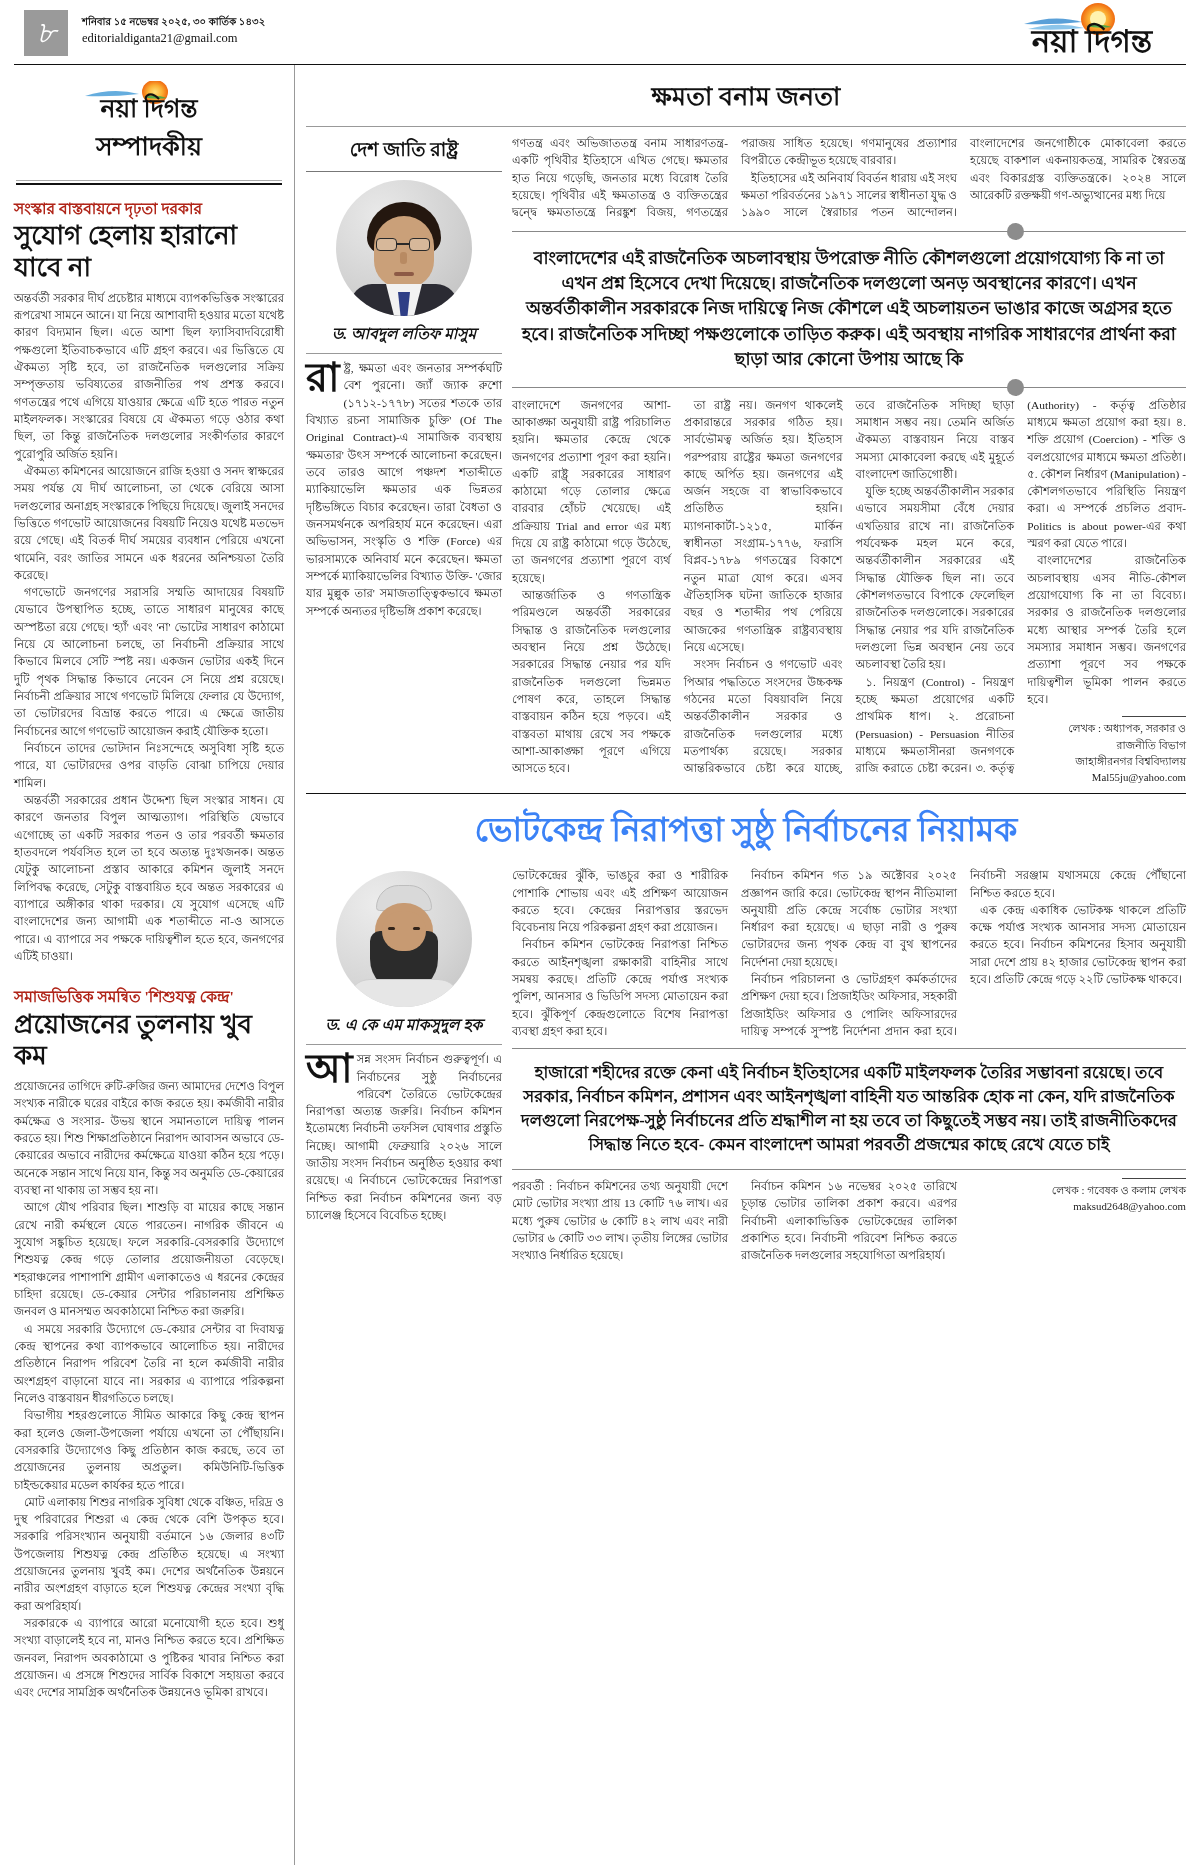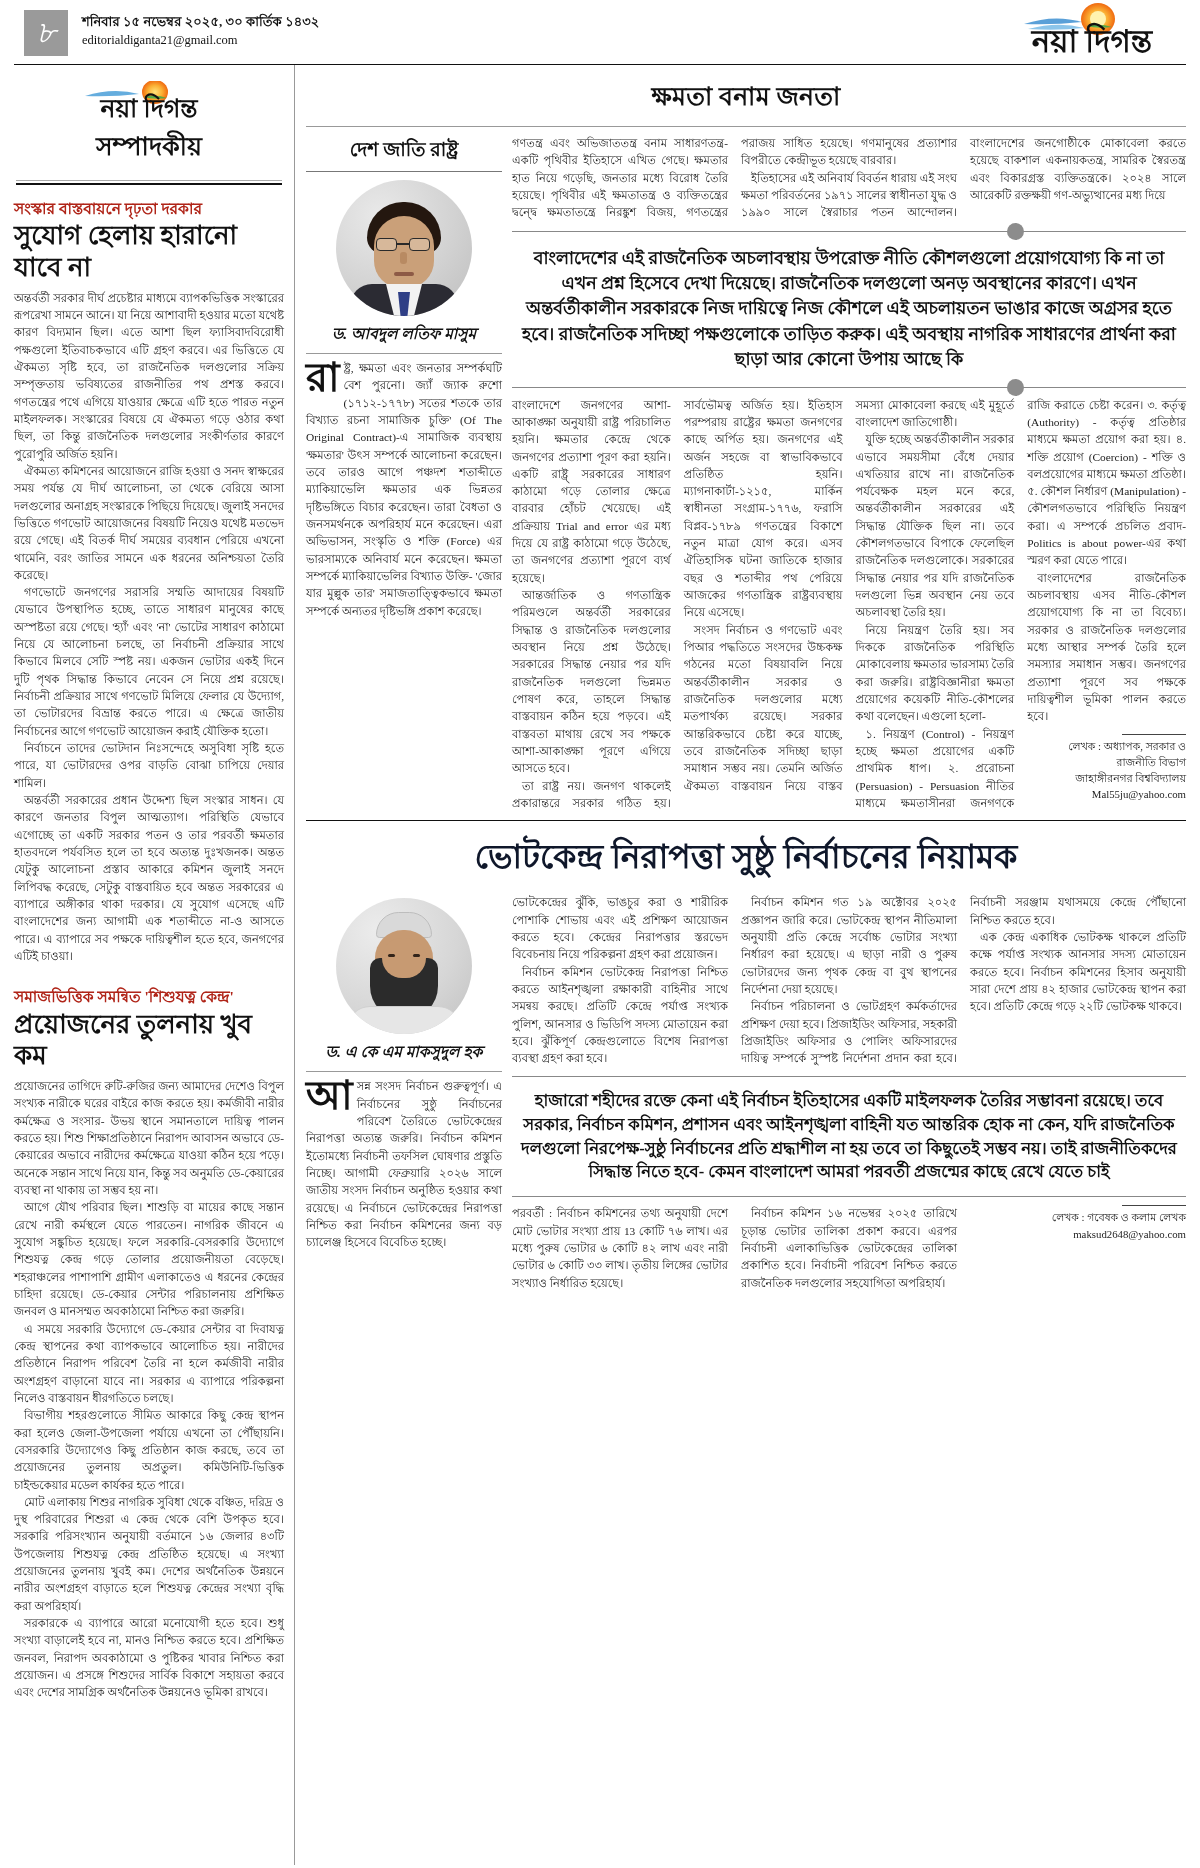--- a/index.html
+++ b/index.html
@@ -18,21 +18,21 @@
     display: flex; align-items: center;
   }
   .mh-logo-box {
     width: 44px; height: 46px; background: #9a9a9a;
     display: flex; align-items: center; justify-content: center;
     color: #fff; font-size: 30px; line-height: 1;
     font-family: "Liberation Serif", serif; font-style: italic;
     margin-left: 10px; margin-top: 4px;
   }
   .mh-meta { margin-left: 14px; line-height: 1.45; }
-  .mh-date { font-size: 13px; font-weight: 700; color: #111; letter-spacing: .1px; }
+  .mh-date { font-size: 10px; font-weight: 700; color: #111; letter-spacing: .1px; }
   .mh-mail { font-size: 12.5px; color: #111; }
   .mh-brand {
     position: absolute; right: 4px; top: 2px;
     width: 180px; height: 56px;
   }
   .brand-svg { display: block; }
   .mh-rule { border-top: 1.6px solid #111; margin: 2px 0 0 0; }
 
   
   .grid { display: flex; height: 1800px; }
@@ -151,21 +151,21 @@
   .pq-dot.top { top: -9px; }
   .pq-dot.bot { bottom: -9px; }
 
   .signature {
     margin-top: 8px; text-align: right; font-size: 10.8px; line-height: 1.5; color: #1d1d1d;
   }
   .sig-rule { border-top: 1px solid #444; width: 64px; margin-left: auto; margin-bottom: 3px; }
 
   
   .art2-head {
-    text-align: center; font-size: 33px; font-weight: 700; color: #0f172a;
+    text-align: center; font-size: 33px; font-weight: 700; color: #3b82f6;
     padding: 10px 0 7px 0;
   }
   .art2-rule-top { border-top: 1.8px solid #111; margin-top: 8px; }
   .art2 { display: flex; gap: 10px; }
   .art2-left { width: 196px; flex: 0 0 196px; }
   .portrait2 {
     width: 136px; height: 136px; border-radius: 50%;
     background: radial-gradient(circle at 30% 24%, #ececec 0%, #d6d6d6 58%, #c0c0c0 100%);
     position: relative; overflow: hidden;
   }
@@ -321,21 +321,20 @@
             <span>বাংলাদেশের এই রাজনৈতিক অচলাবস্থায় উপরোক্ত নীতি কৌশলগুলো প্রয়োগযোগ্য কি না তা এখন প্রশ্ন হিসেবে দেখা দিয়েছে। রাজনৈতিক দলগুলো অনড় অবস্থানের কারণে। এখন অন্তর্বর্তীকালীন সরকারকে নিজ দায়িত্বে নিজ কৌশলে এই অচলায়তন ভাঙার কাজে অগ্রসর হতে হবে। রাজনৈতিক সদিচ্ছা পক্ষগুলোকে তাড়িত করুক। এই অবস্থায় নাগরিক সাধারণের প্রার্থনা করা ছাড়া আর কোনো উপায় আছে কি</span>
             <span class="pq-dot bot"></span>
           </div>
 
           <div class="cols4 flow">
             <p class="first">বাংলাদেশে জনগণের আশা-আকাঙ্ক্ষা অনুযায়ী রাষ্ট্র পরিচালিত হয়নি। ক্ষমতার কেন্দ্রে থেকে জনগণের প্রত্যাশা পূরণ করা হয়নি। একটি রাষ্ট্র্ সরকারের সাধারণ কাঠামো গড়ে তোলার ক্ষেত্রে বারবার হোঁচট খেয়েছে। এই প্রক্রিয়ায় Trial and error এর মধ্য দিয়ে যে রাষ্ট্র কাঠামো গড়ে উঠেছে, তা জনগণের প্রত্যাশা পূরণে ব্যর্থ হয়েছে।</p>
             <p>আন্তর্জাতিক ও গণতান্ত্রিক পরিমণ্ডলে অন্তর্বর্তী সরকারের সিদ্ধান্ত ও রাজনৈতিক দলগুলোর অবস্থান নিয়ে প্রশ্ন উঠেছে। সরকারের সিদ্ধান্ত নেয়ার পর যদি রাজনৈতিক দলগুলো ভিন্নমত পোষণ করে, তাহলে সিদ্ধান্ত বাস্তবায়ন কঠিন হয়ে পড়বে। এই বাস্তবতা মাথায় রেখে সব পক্ষকে আশা-আকাঙ্ক্ষা পূরণে এগিয়ে আসতে হবে।</p>
             <p>তা রাষ্ট্র নয়। জনগণ থাকলেই প্রকারান্তরে সরকার গঠিত হয়। সার্বভৌমত্ব অর্জিত হয়। ইতিহাস পরম্পরায় রাষ্ট্রের ক্ষমতা জনগণের কাছে অর্পিত হয়। জনগণের এই অর্জন সহজে বা স্বাভাবিকভাবে প্রতিষ্ঠিত হয়নি। ম্যাগনাকার্টা-১২১৫, মার্কিন স্বাধীনতা সংগ্রাম-১৭৭৬, ফরাসি বিপ্লব-১৭৮৯ গণতন্ত্রের বিকাশে নতুন মাত্রা যোগ করে। এসব ঐতিহাসিক ঘটনা জাতিকে হাজার বছর ও শতাব্দীর পথ পেরিয়ে আজকের গণতান্ত্রিক রাষ্ট্রব্যবস্থায় নিয়ে এসেছে।</p>
             <p>সংসদ নির্বাচন ও গণভোট এবং পিআর পদ্ধতিতে সংসদের উচ্চকক্ষ গঠনের মতো বিষয়াবলি নিয়ে অন্তর্বর্তীকালীন সরকার ও রাজনৈতিক দলগুলোর মধ্যে মতপার্থক্য রয়েছে। সরকার আন্তরিকভাবে চেষ্টা করে যাচ্ছে, তবে রাজনৈতিক সদিচ্ছা ছাড়া সমাধান সম্ভব নয়। তেমনি অর্জিত ঐকমত্য বাস্তবায়ন নিয়ে বাস্তব সমস্যা মোকাবেলা করছে এই মুহূর্তে বাংলাদেশ জাতিগোষ্ঠী।</p>
             <p>যুক্তি হচ্ছে অন্তর্বর্তীকালীন সরকার এভাবে সময়সীমা বেঁধে দেয়ার এখতিয়ার রাখে না। রাজনৈতিক পর্যবেক্ষক মহল মনে করে, অন্তর্বর্তীকালীন সরকারের এই সিদ্ধান্ত যৌক্তিক ছিল না। তবে কৌশলগতভাবে বিপাকে ফেলেছিল রাজনৈতিক দলগুলোকে। সরকারের সিদ্ধান্ত নেয়ার পর যদি রাজনৈতিক দলগুলো ভিন্ন অবস্থান নেয় তবে অচলাবস্থা তৈরি হয়।</p>
-            <p>নিয়ে নিয়ন্ত্রণ তৈরি হয়। সব দিককে রাজনৈতিক পরিস্থিতি মোকাবেলায় ক্ষমতার ভারসাম্য তৈরি করা জরুরি। রাষ্ট্রবিজ্ঞানীরা ক্ষমতা প্রয়োগের কয়েকটি নীতি-কৌশলের কথা বলেছেন। এগুলো হলো-</p>
             <p>১. নিয়ন্ত্রণ (Control) - নিয়ন্ত্রণ হচ্ছে ক্ষমতা প্রয়োগের একটি প্রাথমিক ধাপ। ২. প্ররোচনা (Persuasion) - Persuasion নীতির মাধ্যমে ক্ষমতাসীনরা জনগণকে রাজি করাতে চেষ্টা করেন। ৩. কর্তৃত্ব (Authority) - কর্তৃত্ব প্রতিষ্ঠার মাধ্যমে ক্ষমতা প্রয়োগ করা হয়। ৪. শক্তি প্রয়োগ (Coercion) - শক্তি ও বলপ্রয়োগের মাধ্যমে ক্ষমতা প্রতিষ্ঠা। ৫. কৌশল নির্ধারণ (Manipulation) - কৌশলগতভাবে পরিস্থিতি নিয়ন্ত্রণ করা। এ সম্পর্কে প্রচলিত প্রবাদ- Politics is about power-এর কথা স্মরণ করা যেতে পারে।</p>
             <p>বাংলাদেশের রাজনৈতিক অচলাবস্থায় এসব নীতি-কৌশল প্রয়োগযোগ্য কি না তা বিবেচ্য। সরকার ও রাজনৈতিক দলগুলোর মধ্যে আস্থার সম্পর্ক তৈরি হলে সমস্যার সমাধান সম্ভব। জনগণের প্রত্যাশা পূরণে সব পক্ষকে দায়িত্বশীল ভূমিকা পালন করতে হবে।</p>
             <div class="signature">
               <div class="sig-rule"></div>
               <div>লেখক : অধ্যাপক, সরকার ও রাজনীতি বিভাগ</div>
               <div>জাহাঙ্গীরনগর বিশ্ববিদ্যালয়</div>
               <div>Mal55ju@yahoo.com</div>
             </div>
           </div>
         </div>

